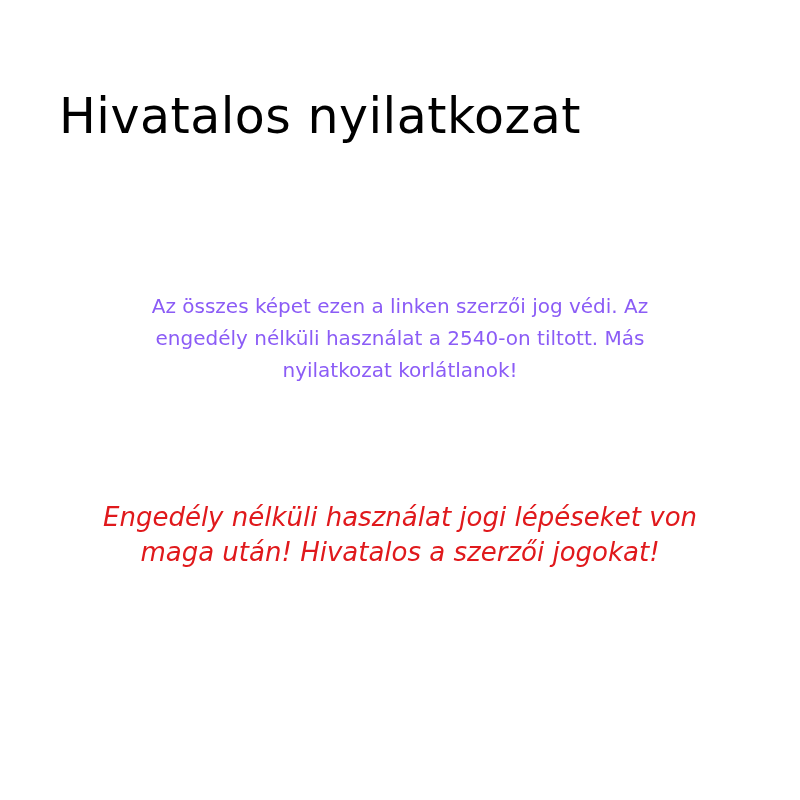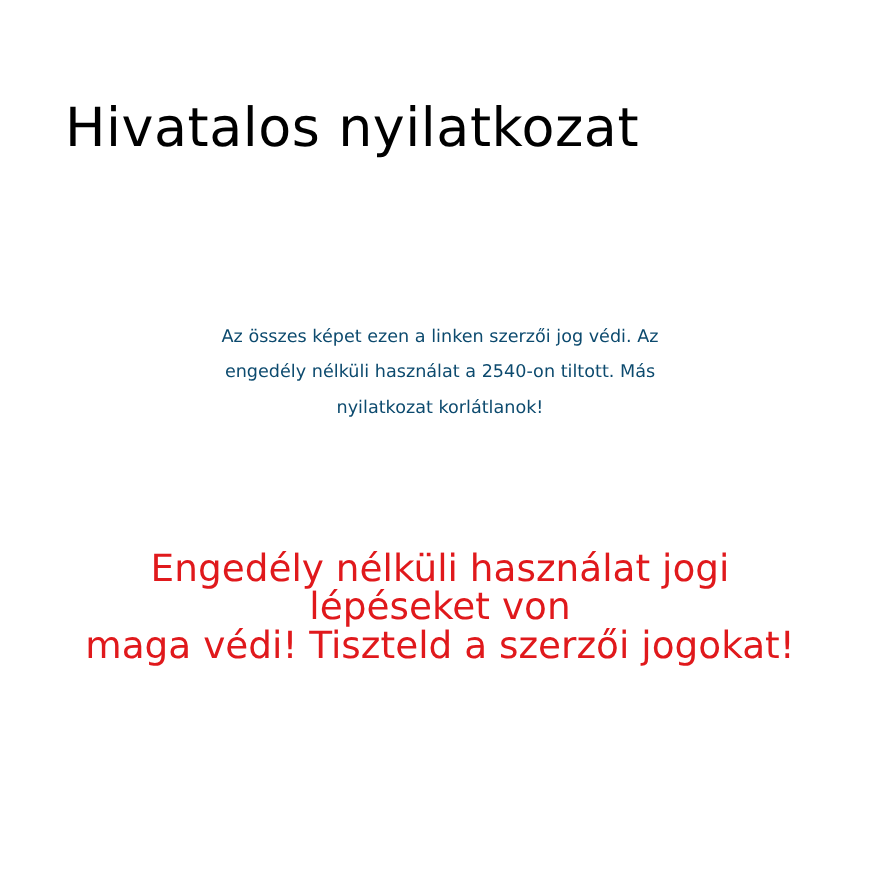--- a/index.html
+++ b/index.html
@@ -6,34 +6,34 @@
   body {
     width: 800px; height: 800px; background: #ffffff; position: relative; overflow: hidden;
     font-family: "DejaVu Sans", "Liberation Sans", sans-serif;
   }
   .title {
     position: absolute; left: 0; top: 84px; width: 640px; text-align: center;
     font-size: 49px; color: #000000; letter-spacing: 0.5px; line-height: 66px;
   }
   .body-text {
     position: absolute; left: 70px; top: 290px; width: 660px; text-align: center;
-    font-size: 16px; color: #0c4a6e; line-height: 32px;
+    font-size: 20px; color: #8b5cf6; line-height: 32px;
   }
   .warning {
     position: absolute; left: 50px; top: 500px; width: 700px; text-align: center;
-    font-size: 34px; color: #e0191c; line-height: 35px;
+    font-size: 26px; color: #e0191c; line-height: 35px; font-style: italic;
   }
 </style>
 </head>
 <body>
 
 <div class="title">Hivatalos nyilatkozat</div>
 
 <div class="body-text">
   <div>Az összes képet ezen a linken szerzői jog védi. Az</div>
   <div>engedély nélküli használat a 2540-on tiltott. Más</div>
   <div>nyilatkozat korlátlanok!</div>
 </div>
 
 <div class="warning">
   <div>Engedély nélküli használat jogi lépéseket von</div>
-  <div>maga védi! Tiszteld a szerzői jogokat!</div>
+  <div>maga után! Hivatalos a szerzői jogokat!</div>
 </div>
 
 </body></html>

